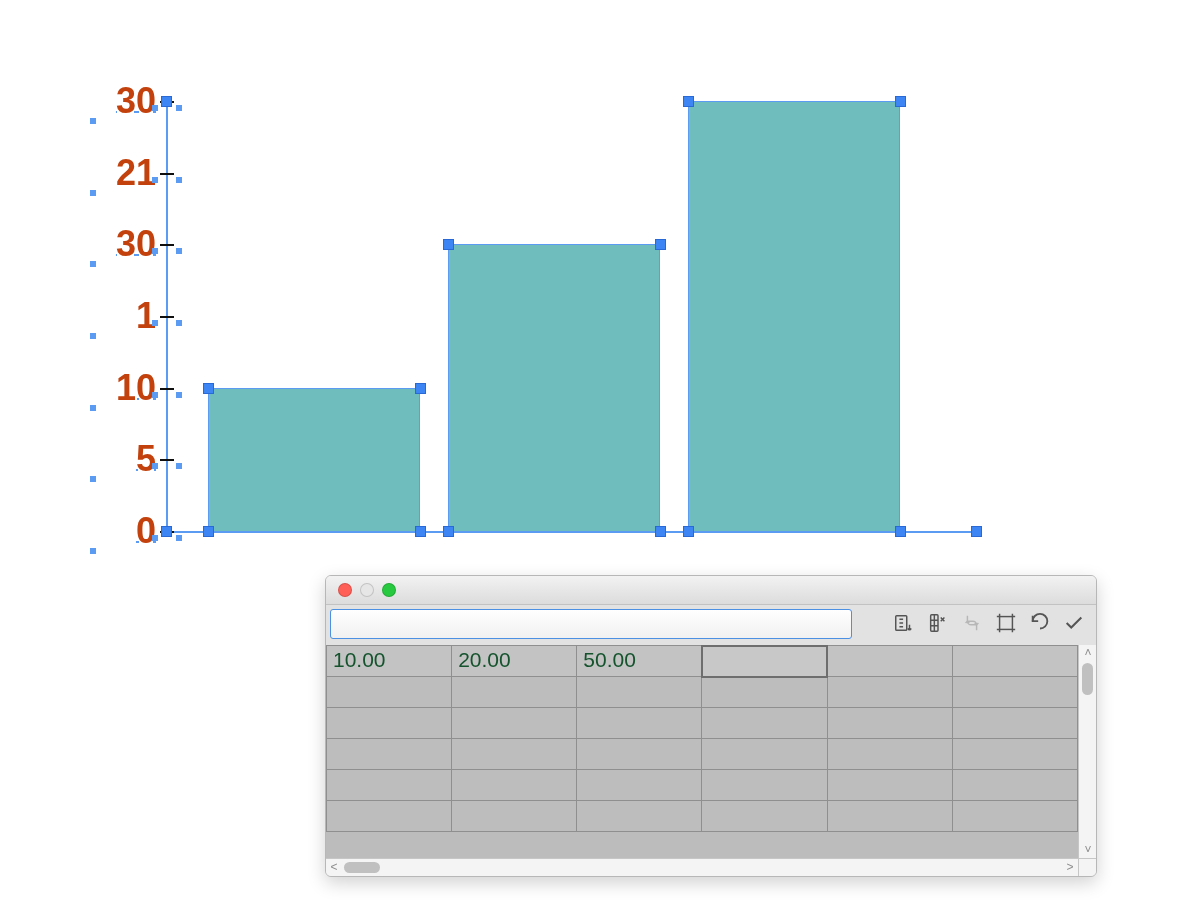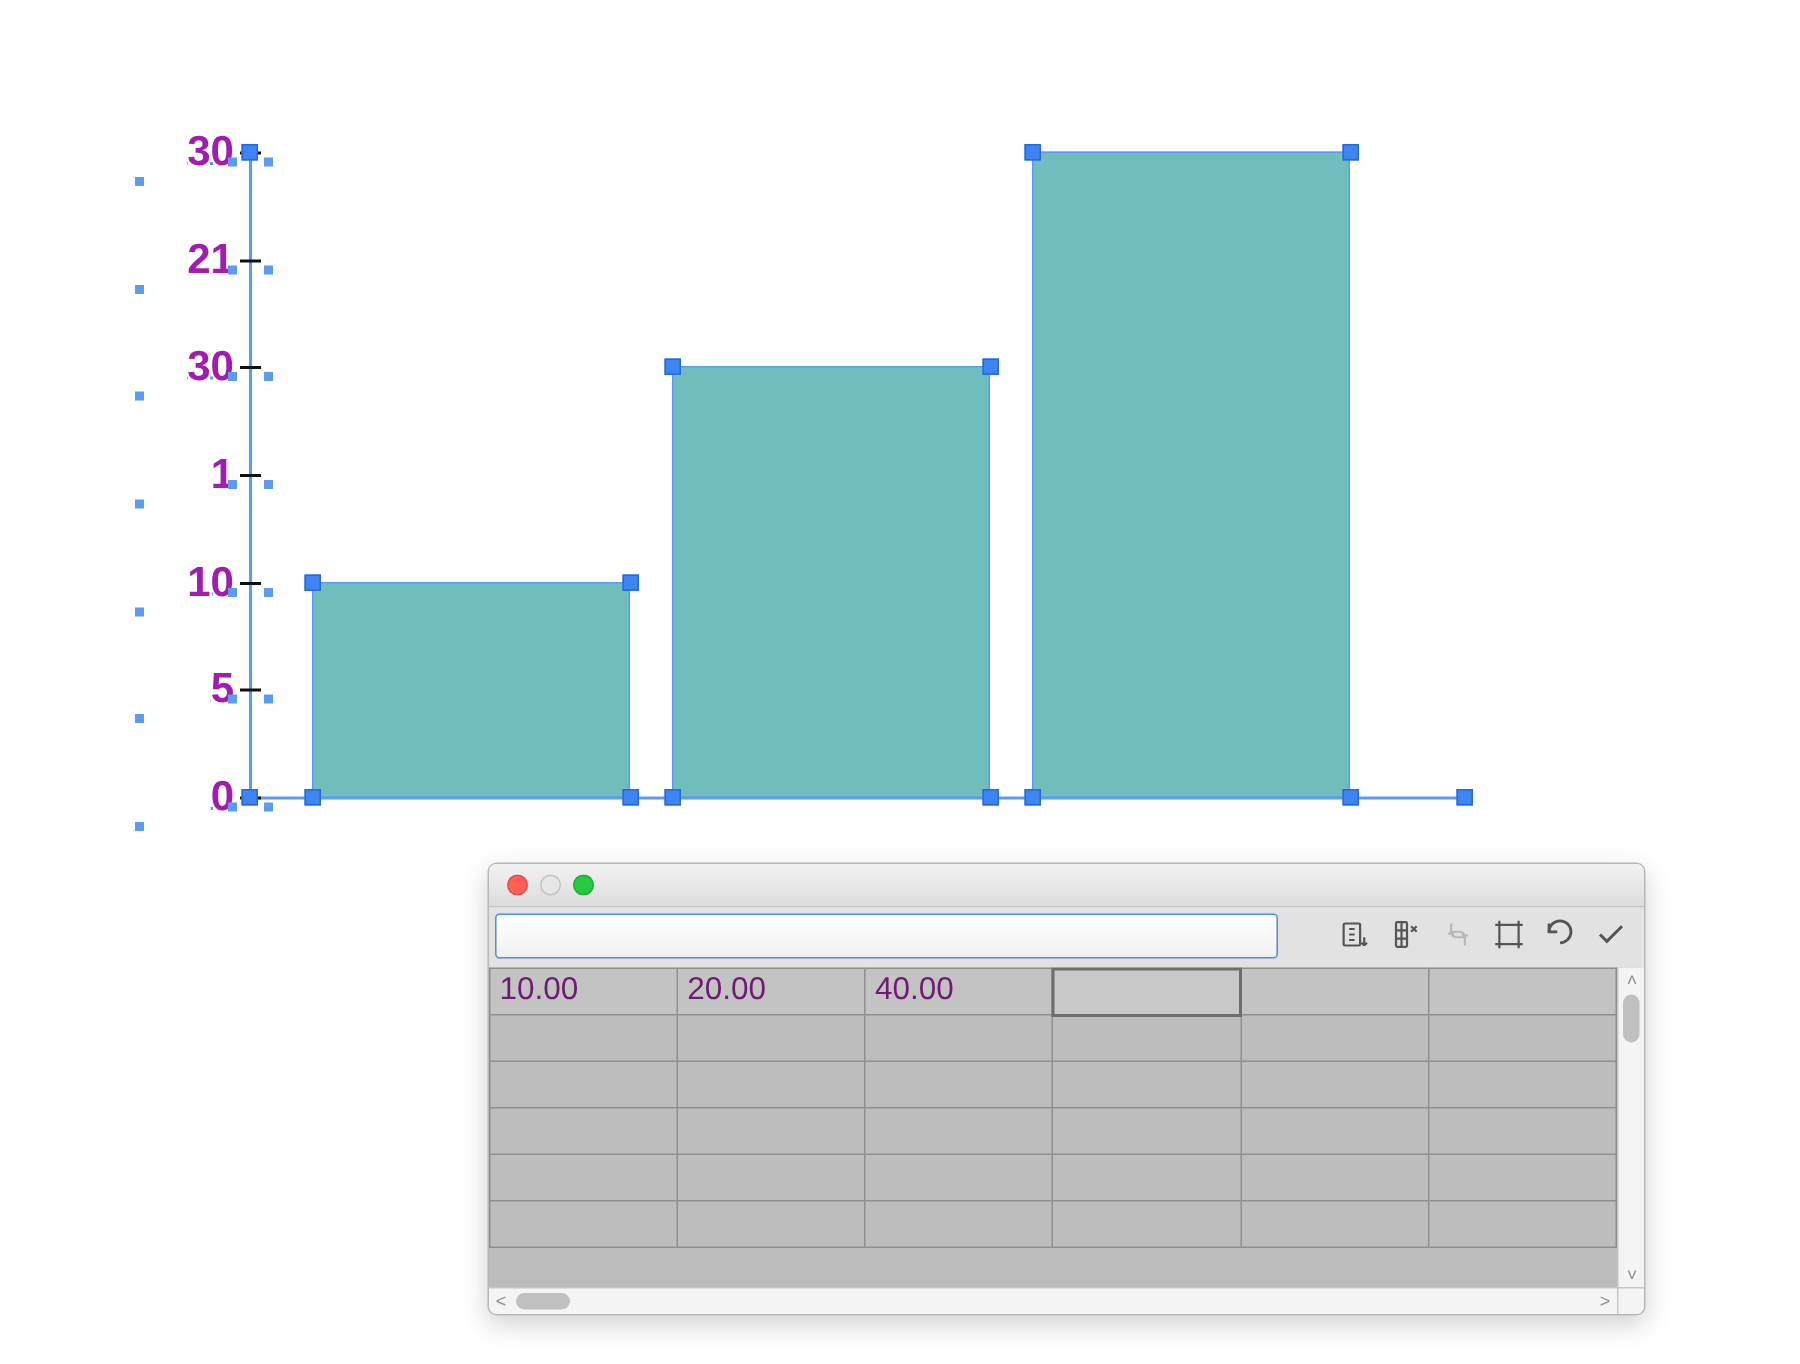--- a/index.html
+++ b/index.html
@@ -59,22 +59,22 @@
     position: absolute;
     width: 6px;
     height: 6px;
     background: #5c9bf2;
   }
 
   
   .y-tick-label {
     position: absolute;
     font-weight: 900;
-    font-size: 28px;
-    color: #a21caf;
+    font-size: 36px;
+    color: #c2410c;
     text-align: right;
     width: 66px;
     line-height: 34px;
     text-decoration: underline;
     text-decoration-color: #5c9bf2;
     text-decoration-thickness: 2px;
     text-underline-offset: -2px;
     font-family: "Arial Black", Arial, sans-serif;
   }
 
@@ -168,21 +168,21 @@
   table.data-grid {
     border-collapse: collapse;
     width: 100%;
     table-layout: fixed;
   }
   table.data-grid td {
     border: 1px solid #8f8f8f;
     height: 31px;
     background: #bdbdbd;
     font-size: 21px;
-    color: #701a75;
+    color: #14532d;
     padding: 2px 6px 0 6px;
     font-family: "Helvetica Neue", Arial, sans-serif;
     vertical-align: top;
     box-sizing: border-box;
     overflow: hidden;
   }
   table.data-grid tr:first-child td {
     background: #c3c3c3;
   }
   td.cell-selected {
@@ -389,21 +389,21 @@
       </div>
     </div>
   </div>
 
   <div class="grid-wrap">
     <table class="data-grid">
       <tbody>
           <tr>
         <td>10.00</td>
         <td>20.00</td>
-        <td>40.00</td>
+        <td>50.00</td>
         <td class="cell-selected"></td>
         <td></td>
         <td></td>
       </tr>
       <tr>
         <td></td>
             <td></td>
             <td></td>
             <td></td>
             <td></td>

